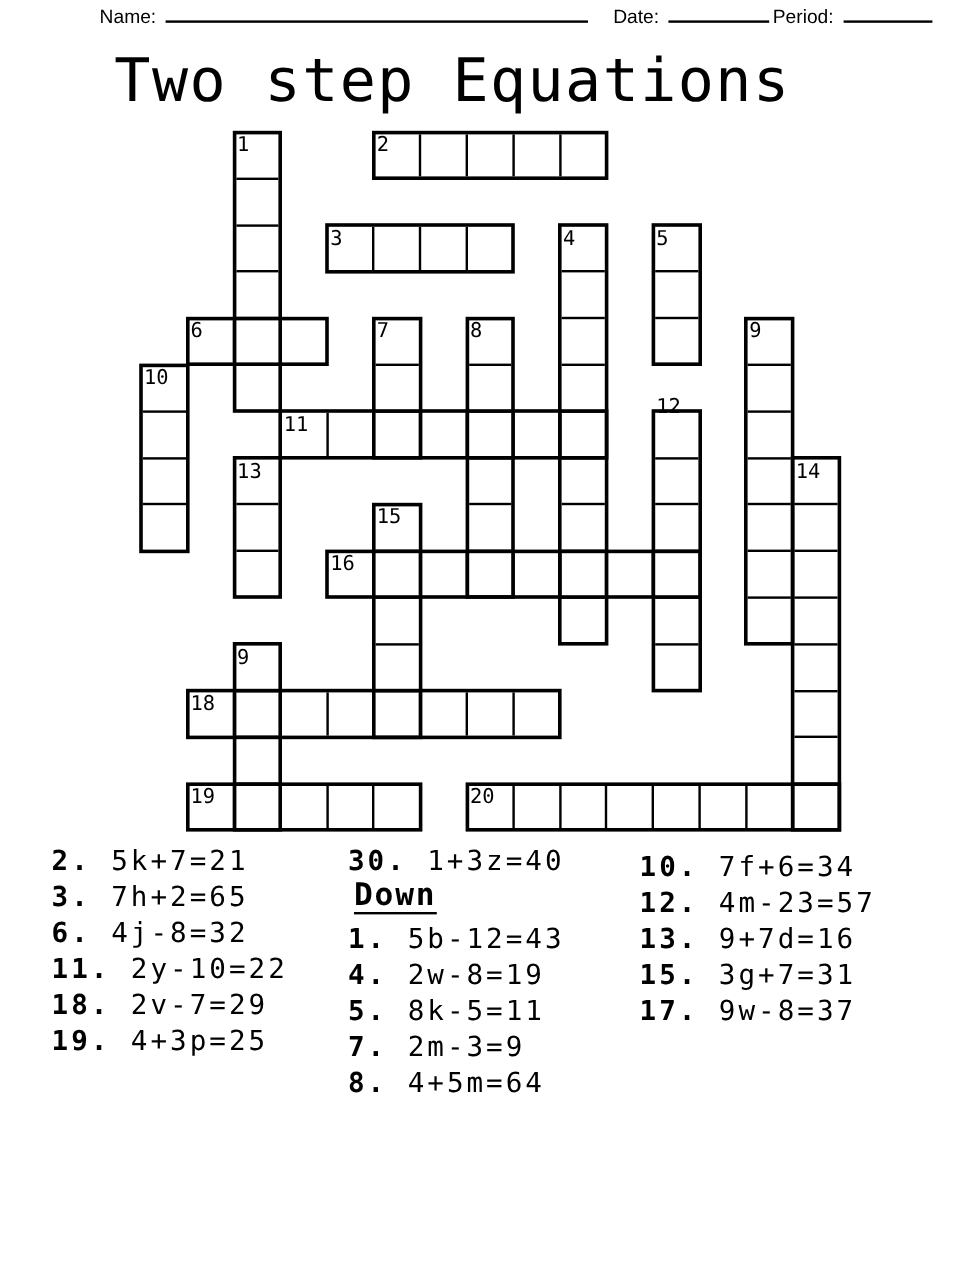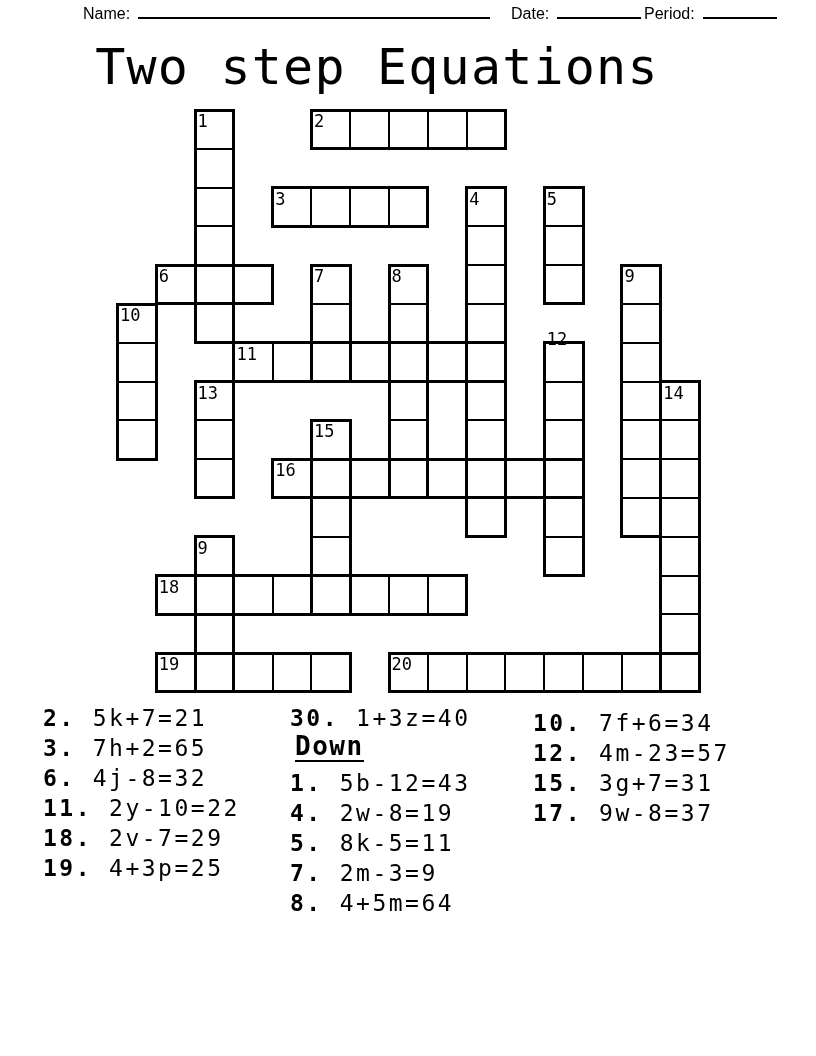--- a/index.html
+++ b/index.html
@@ -265,17 +265,18 @@
       <div class="clue-header"><span>Down</span></div>
       <div class="clue-line"><span class="clue-num">1.</span><span class="clue-eq">5b-12=43</span></div>
       <div class="clue-line"><span class="clue-num">4.</span><span class="clue-eq">2w-8=19</span></div>
       <div class="clue-line"><span class="clue-num">5.</span><span class="clue-eq">8k-5=11</span></div>
       <div class="clue-line"><span class="clue-num">7.</span><span class="clue-eq">2m-3=9</span></div>
       <div class="clue-line"><span class="clue-num">8.</span><span class="clue-eq">4+5m=64</span></div>
     </div>
   <div class="clue-col" id="clue-col-2" style="left:533px; padding-top:5px">
       <div class="clue-line"><span class="clue-num">10.</span><span class="clue-eq">7f+6=34</span></div>
       <div class="clue-line"><span class="clue-num">12.</span><span class="clue-eq">4m-23=57</span></div>
+      <div class="clue-line"><span class="clue-num">13.</span><span class="clue-eq">9+7d=16</span></div>
       <div class="clue-line"><span class="clue-num">15.</span><span class="clue-eq">3g+7=31</span></div>
       <div class="clue-line"><span class="clue-num">17.</span><span class="clue-eq">9w-8=37</span></div>
     </div>
 
 </div>
 
 </body></html>

